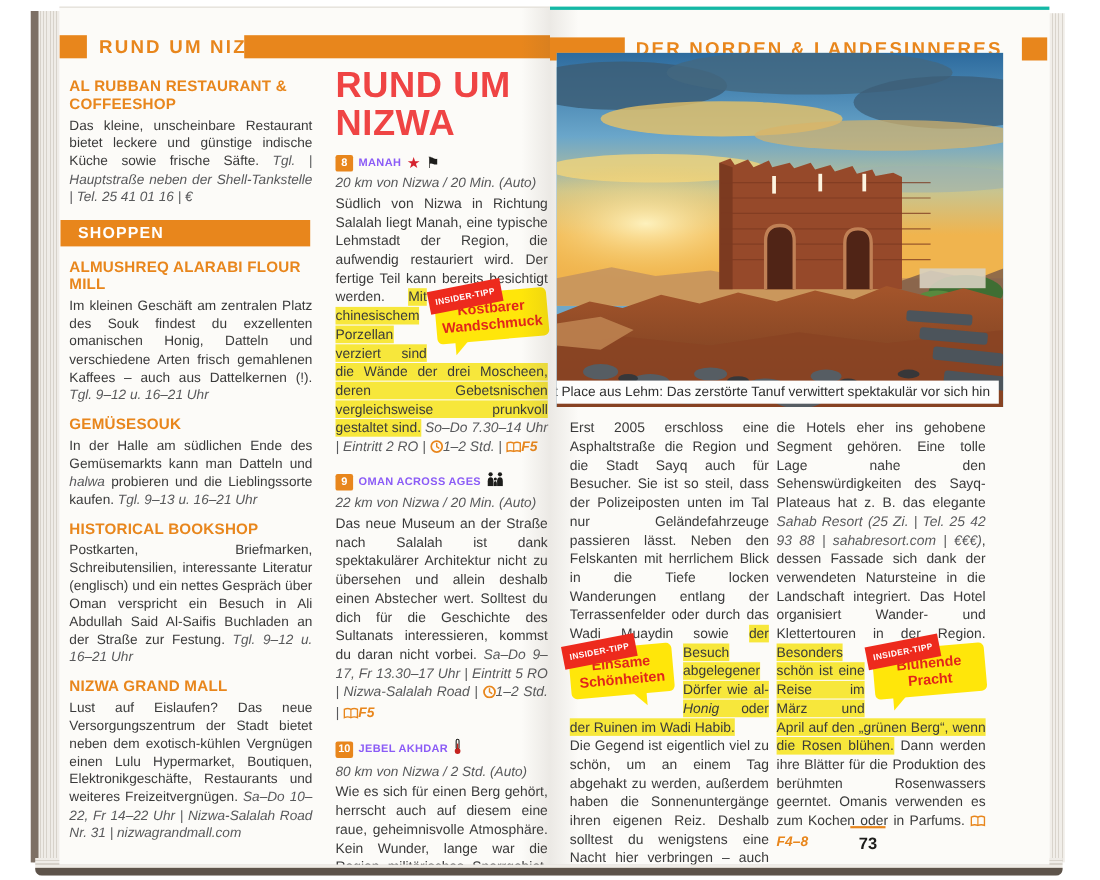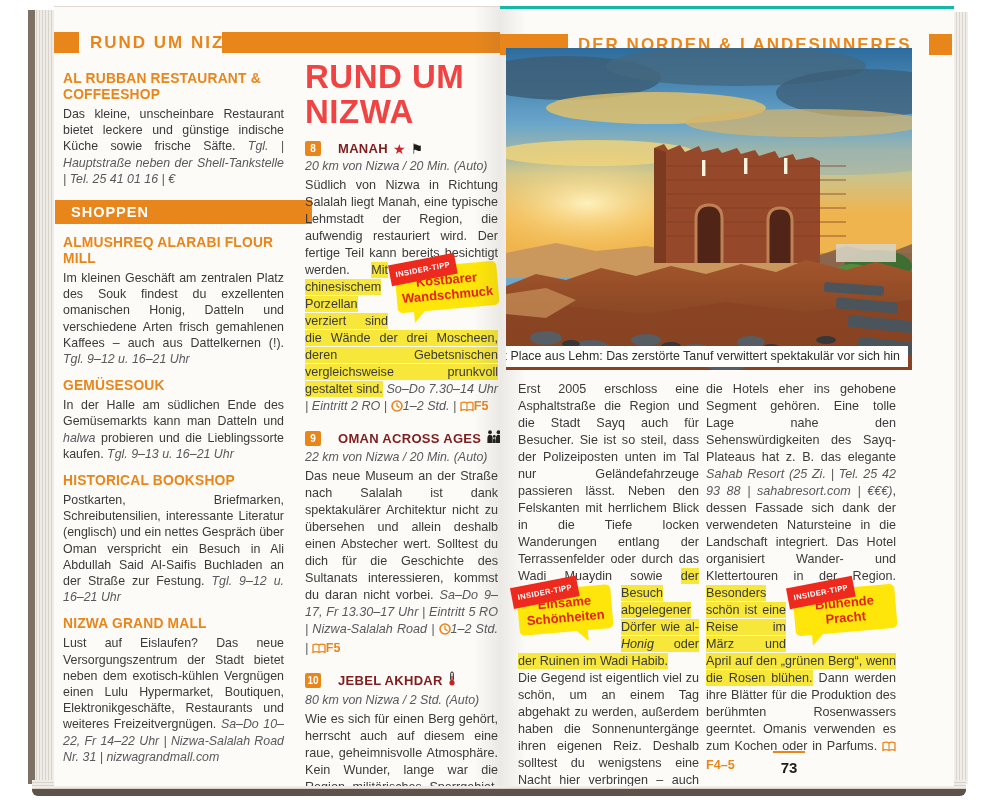--- a/index.html
+++ b/index.html
@@ -27,30 +27,30 @@
   .hdr-text{position:absolute;font-weight:bold;font-size:17px;letter-spacing:2px;color:#e8861c;white-space:nowrap;}
   .hdr-bar{position:absolute;background:#e8861c;height:21px;}
 
   
   .body{font-size:12.4px;line-height:16.2px;color:#3a3a3a;text-align:justify;margin:0 0 9px 0;}
   .body2{font-size:12.6px;line-height:17px;color:#3a3a3a;text-align:justify;margin:0 0 8px 0;}
   .meta{font-style:italic;color:#58595b;}
   .metaline{display:block;font-style:italic;color:#58595b;font-size:12.4px;line-height:16px;margin:1px 0 3px 0;}
   .ltitle{font-weight:bold;color:#e8861c;font-size:13.8px;line-height:16px;letter-spacing:.2px;margin:11px 0 3px 0;}
   .hl{background:#f7e73b;padding:1px 0;}
-  .mapref{color:#e8861c;font-weight:bold;}
+  .mapref{color:#e8861c;font-weight:bold;font-style:italic;}
   .banner{background:#e8861c;color:#fff;font-weight:bold;font-size:14.5px;letter-spacing:1px;
-    padding:4px 0 4px 16px;margin:13px 0 9px -8px;width:257px;}
+    padding:4px 0 4px 16px;margin:13px 0 9px -8px;width:227px;}
 
   .bigtitle{color:#ef4444;font-weight:bold;font-size:33px;line-height:35px;letter-spacing:.5px;margin:0 0 12px 0;}
 
   .entry-head{display:flex;align-items:center;gap:5px;margin:12px 0 2px 0;}
   .num{display:inline-flex;align-items:center;justify-content:center;width:16px;height:15px;border-radius:2px;
     background:#e8861c;color:#fff;font-weight:bold;font-size:10px;flex:0 0 auto;}
-  .etitle{font-weight:bold;color:#7f1d1d;font-size:13px;letter-spacing:.3px;white-space:nowrap;margin-left:12px;}
+  .etitle{font-weight:bold;color:#8b5cf6;font-size:10px;letter-spacing:.3px;white-space:nowrap;}
   .icon-star{color:#d5232e;font-family:"DejaVu Sans",sans-serif;font-size:14px;line-height:1;}
   .icon-flag{color:#1d1d1b;font-family:"DejaVu Sans",sans-serif;font-size:14px;line-height:1;}
   .isvg{display:inline-block;vertical-align:-2px;}
 
   
   .tip{position:relative;display:block;background:#ffe60a;border-radius:5px;padding:8px 4px 7px;transform:rotate(-5deg);}
   .tip::after{content:"";position:absolute;bottom:-11px;left:16px;width:0;height:0;
     border-top:13px solid #ffe60a;border-right:13px solid transparent;}
   .tip.tail-right::after{left:auto;right:26px;border-right:none;border-left:13px solid transparent;}
   .tip-tag{position:absolute;top:-8px;left:-5px;background:#ed2a1d;color:#fff;font-size:7.6px;font-weight:bold;
@@ -257,21 +257,21 @@
       <p class="body2">Die Gegend ist eigentlich viel zu schön, um an einem Tag abgehakt zu werden, außerdem haben die Sonnenuntergänge ihren eigenen Reiz. Deshalb solltest du wenigstens eine Nacht hier verbringen – auch wenn</p>
     </div>
 
     <div class="colabs" style="left:206px;top:372px;width:190px;">
       <p class="body2" style="margin-bottom:2px;"><span>die Hotels eher ins gehobene Segment gehören. Eine tolle Lage nahe den Sehenswürdigkeiten des Sayq-Plateaus hat z. B. das elegante </span><span class="meta">Sahab Resort (25 Zi. | Tel. 25 42 93 88 | sahabresort.com | €€€)</span><span>, dessen Fassade sich dank der verwendeten Natursteine in die Landschaft integriert. Das Hotel organisiert Wander- und Klettertouren in der Region. </span><span class="tip tip-r">
             <span class="tip-tag">INSIDER-TIPP</span>
             <span class="tip-text">Blühende Pracht</span>
           </span><span class="hl">Besonders schön ist eine Reise im März und April auf den „grünen Berg“, wenn die Rosen blühen.</span><span> Dann werden ihre Blätter für die Produktion des berühmten Rosenwassers geerntet. Omanis verwenden es zum Kochen oder in Parfums. </span><span class="isvg"><svg width="14" height="11" viewBox="0 0 14 11">
               <path d="M1 1.8 Q4 0.4 7 1.8 Q10 0.4 13 1.8 V9.4 Q10 8 7 9.4 Q4 8 1 9.4 Z" fill="none" stroke="#e8861c" stroke-width="1.3"></path>
               <path d="M7 1.8 V9.4" stroke="#e8861c" stroke-width="1.1"></path>
-            </svg></span><span class="mapref">F4–5</span></p>
+            </svg></span><span class="mapref">F4–8</span></p>
 
       <div class="entry-head">
         <span class="num">11</span>
         <span class="etitle">TANUF</span>
         <span class="icon-flag">⚑</span>
       </div>
 
     </div>
 
     <div class="pagenum" style="left:272px;top:750px;">73</div>

